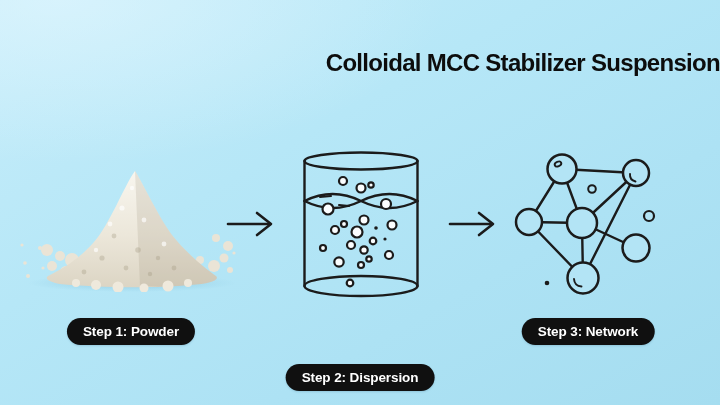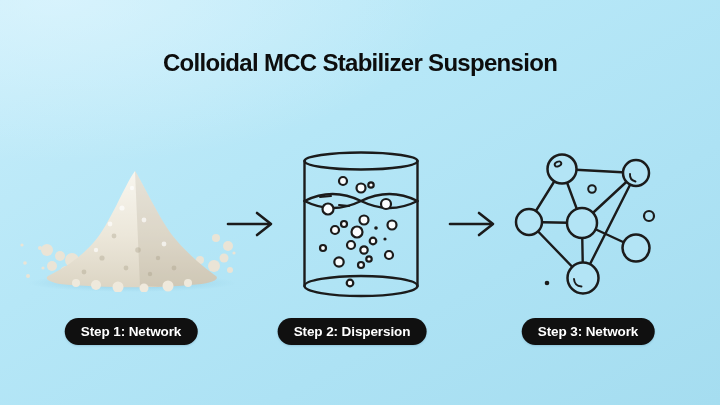--- a/index.html
+++ b/index.html
@@ -9,21 +9,21 @@
     overflow:hidden;
   }
   .canvas{
     position:relative;width:720px;height:405px;
     background:
       radial-gradient(120% 90% at 8% 0%, rgba(230,248,255,.55) 0%, rgba(230,248,255,0) 45%),
       linear-gradient(150deg,#c7edfa 0%, #b6e7f7 38%, #ade2f4 68%, #a5ddf0 100%);
   }
   .title-wrap{
     position:absolute;top:49px;left:0;width:720px;
-    text-align:center;color:#0d0d0d;
+    text-align:right;color:#0d0d0d;
   }
   .title-line{
     font-size:24px;line-height:28px;font-weight:700;letter-spacing:-0.7px;
   }
   .step-icon{position:absolute;}
   .icon-powder{left:18px;top:158px;}
   .icon-arrow1{left:226px;top:209px;}
   .icon-beaker{left:295px;top:147px;}
   .icon-arrow2{left:448px;top:209px;}
   .icon-network{left:505px;top:145px;}
@@ -32,21 +32,21 @@
     transform:translateX(-50%);
     background:#101010;color:#ffffff;
     border-radius:14px;
     display:flex;align-items:center;justify-content:center;
     padding:0 16px;
     font-size:13.5px;font-weight:700;letter-spacing:-0.1px;
     white-space:nowrap;
     box-shadow:0 1px 2px rgba(30,80,110,.18);
   }
   .pill-1{left:131px;}
-  .pill-2{left:352px;}
+  .pill-2{left:360px;margin-top:46px;}
   .pill-3{left:588px;}
 </style>
 </head>
 <body>
 
 <div class="canvas">
 
   <div class="title-wrap">
     <div class="title-line">Colloidal MCC Stabilizer Suspension</div>
   </div>
@@ -217,17 +217,17 @@
     </g>
 
     <g stroke="#1b1b1b" stroke-width="1.9" fill="none" stroke-linecap="round">
       <ellipse cx="53" cy="19" rx="3.4" ry="2.3" transform="rotate(-22 53 19)"></ellipse>
       <path d="M125,29 q-0.5,6 5.5,7.5"></path>
       <path d="M69,134 q0.5,7 7.5,7.5"></path>
     </g>
     <circle cx="42" cy="138" r="2.3" fill="#1b1b1b"></circle>
   </svg>
 
-  <div class="pill pill-1">Step 1: Network</div>
+  <div class="pill pill-1">Step 1: Powder</div>
   <div class="pill pill-2">Step 2: Dispersion</div>
   <div class="pill pill-3">Step 3: Network</div>
 
 </div>
 
 </body></html>

